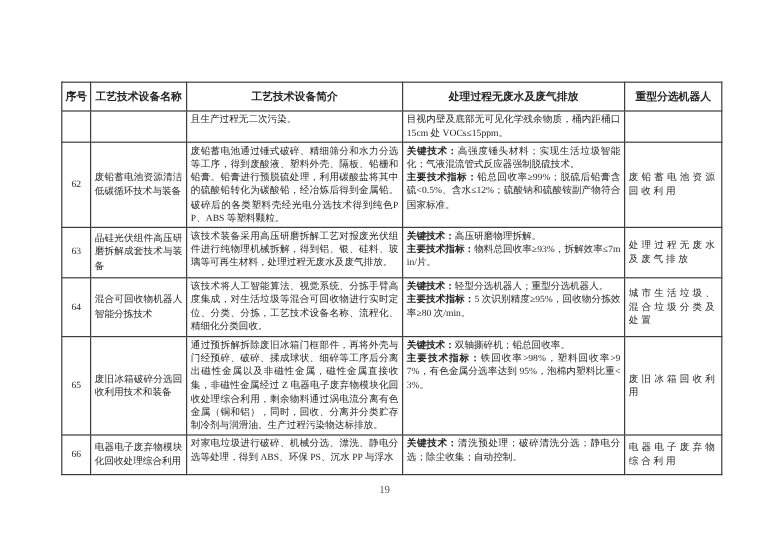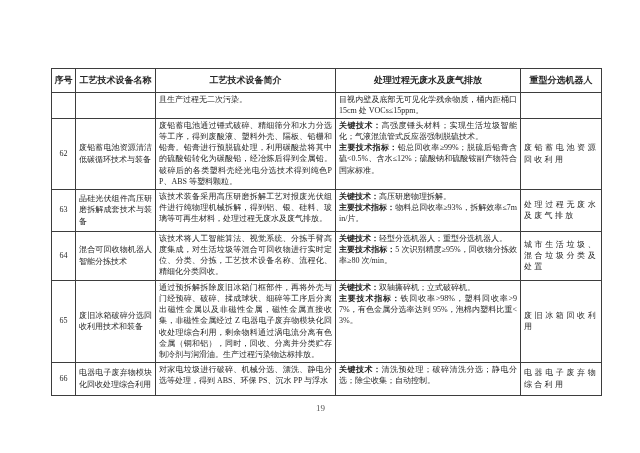--- a/index.html
+++ b/index.html
@@ -119,21 +119,21 @@
         <div class="tech-seg"><b>主要技术指标：</b><span>5 次识别精度≥95%，回收物分拣效率≥80 次/min。</span></div>
       </td>
       <td class="c-scope">城市生活垃圾、混合垃圾分类及处置</td>
     </tr>
 
     <tr class="r65">
       <td class="c-num">65</td>
       <td class="c-name">废旧冰箱破碎分选回收利用技术和装备</td>
       <td class="c-intro">通过预拆解拆除废旧冰箱门框部件，再将外壳与门经预碎、破碎、揉成球状、细碎等工序后分离出磁性金属以及非磁性金属，磁性金属直接收集，非磁性金属经过 Z 电器电子废弃物模块化回收处理综合利用，剩余物料通过涡电流分离有色金属（铜和铝），同时，回收、分离并分类贮存制冷剂与润滑油。生产过程污染物达标排放。</td>
       <td class="c-tech">
-        <div class="tech-seg"><b>关键技术：</b><span>双轴撕碎机；立式破碎机。</span></div>
+        <div class="tech-seg"><b>关键技术：</b><span>双轴撕碎机；铅总回收率。</span></div>
         <div class="tech-seg"><b>主要技术指标：</b><span>铁回收率&gt;98%，塑料回收率&gt;97%，有色金属分选率达到 95%，泡棉内塑料比重&lt;3%。</span></div>
       </td>
       <td class="c-scope">废旧冰箱回收利用</td>
     </tr>
 
     <tr class="r66">
       <td class="c-num">66</td>
       <td class="c-name">电器电子废弃物模块化回收处理综合利用</td>
       <td class="c-intro">对家电垃圾进行破碎、机械分选、漂洗、静电分选等处理，得到 ABS、环保 PS、沉水 PP 与浮水</td>
       <td class="c-tech">

